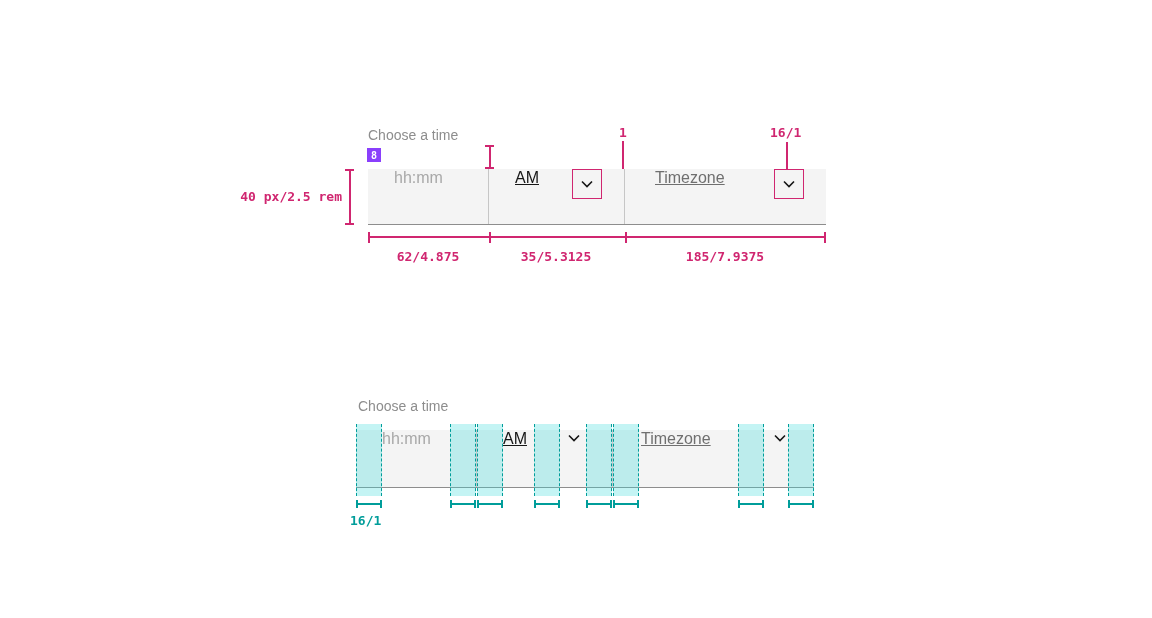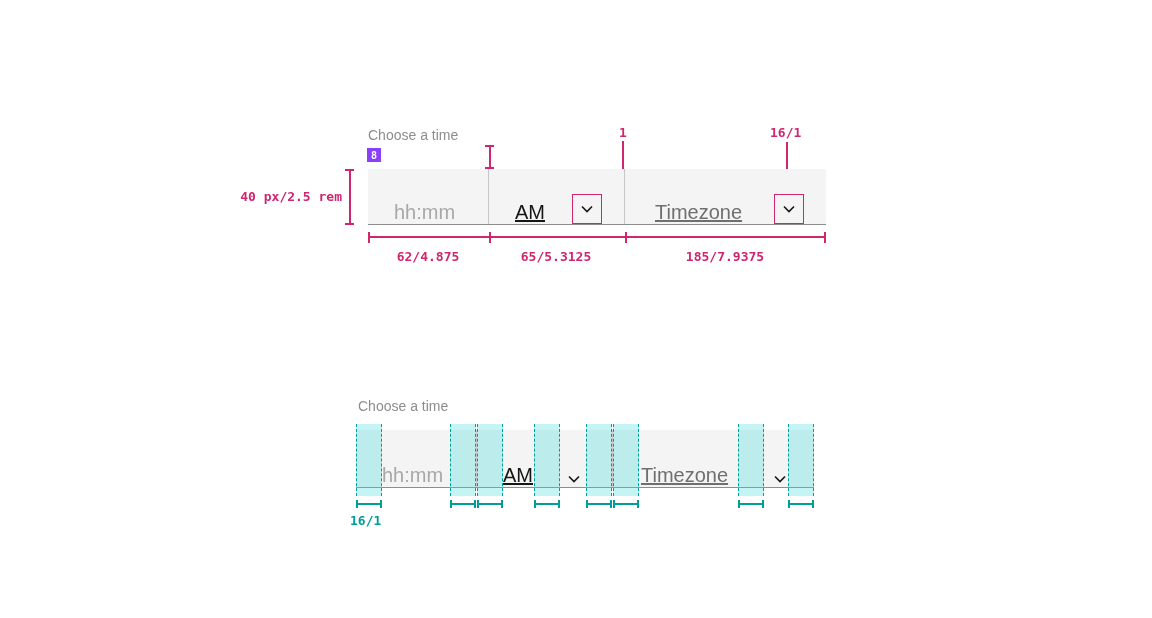--- a/index.html
+++ b/index.html
@@ -21,21 +21,21 @@
     width:1152px;height:618px;position:relative;background:#ffffff;
     font-family:"Liberation Sans", sans-serif;overflow:hidden;
   }
   .abs{position:absolute;}
 
   
   .field{
     position:absolute;display:flex;background:var(--field-bg);
     border-bottom:1px solid var(--field-border);
   }
-  .seg{display:flex;align-items:flex-end;font-size:20px;position:relative;}
+  .seg{display:flex;align-items:flex-start;font-size:16px;position:relative;}
   .seg + .seg{border-left:1px solid var(--divider);text-decoration:underline;}
   .seg-time{width:120px;padding-left:26px;color:var(--placeholder);}
   .seg-ampm{width:136px;padding:0 22px 0 26px;justify-content:space-between;color:var(--text-dark);}
   .seg-tz{width:202px;padding:0 22px 0 30px;justify-content:space-between;color:var(--text-mid);}
   .seg-ampm-b{width:136px;padding:0 30px 0 26px;justify-content:space-between;color:var(--text-dark);}
   .seg-tz-b{width:202px;padding:0 26px 0 28px;justify-content:space-between;color:var(--text-mid);}
   .chev{display:flex;align-items:center;justify-content:center;}
   .chev svg{display:block;}
   .icon-box{
     width:30px;height:30px;border:1.5px solid var(--pink);
@@ -128,21 +128,21 @@
           </span>
         </span>
       </div>
     </div>
 
     <div class="h-measure" style="left:348px;top:232px;width:458px;">
       <div class="mid-tick" style="left:119px;"></div>
       <div class="mid-tick" style="left:255px;"></div>
     </div>
     <div class="mono-label center" style="left:348px;top:249px;width:120px;">62/4.875</div>
-    <div class="mono-label center" style="left:468px;top:249px;width:136px;">65/5.3125</div>
+    <div class="mono-label center" style="left:468px;top:249px;width:136px;">35/5.3125</div>
     <div class="mono-label center" style="left:604px;top:249px;width:202px;">185/7.9375</div>
   </div>
 
   <div>
 
     <div class="ui-label" style="left:338px;top:398px;">Choose a time</div>
 
     <div class="field" style="left:336px;top:430px;width:458px;height:58px;">
       <div class="seg seg-time">
         <span>hh:mm</span>

